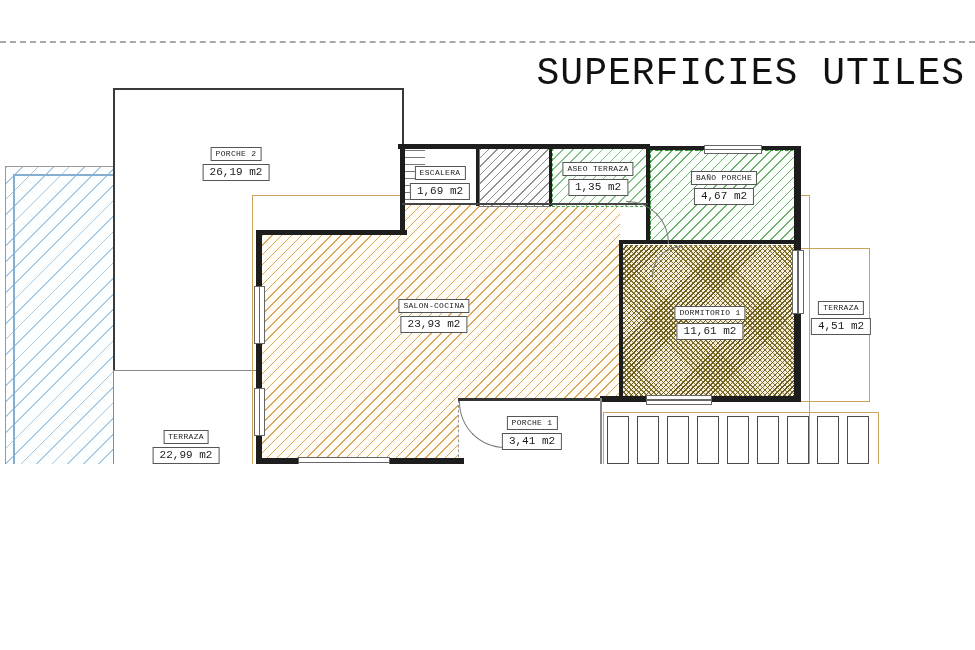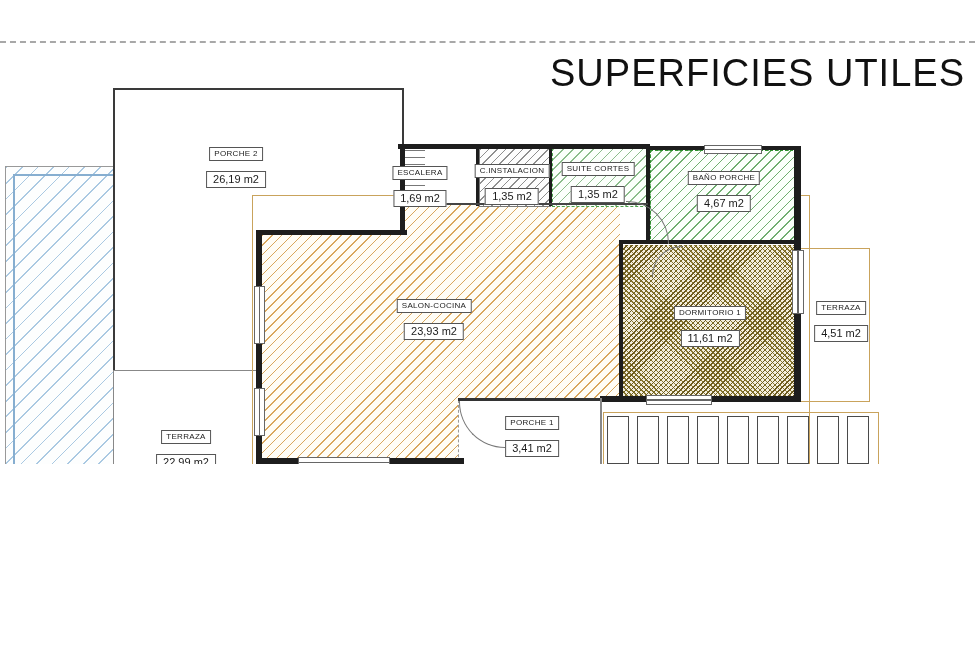--- a/index.html
+++ b/index.html
@@ -1,31 +1,31 @@
 <!DOCTYPE html>
 <html><head>
 <meta charset="utf-8">
 <style>
   html,body{margin:0;padding:0;background:#fff;}
   .plan{position:relative;width:975px;height:464px;background:#ffffff;overflow:hidden;
-        font-family:Liberation Sans, sans-serif;color:#1a1a1a;}
+        font-family:Liberation Mono, monospace;color:#1a1a1a;}
   .abs{position:absolute;}
   .dash-line{position:absolute;left:0;width:975px;height:0;border-top:2px dashed #a8a8a8;}
   .title{position:absolute;right:10px;top:52px;font-size:38px;letter-spacing:1px;color:#111;
          font-weight:400;white-space:nowrap;}
   .wall{position:absolute;background:#1d1d1d;}
   .thinline{position:absolute;background:#c9a35c;}
   .tanbox{position:absolute;border:1px solid #c9a35c;background:transparent;}
   .room{position:absolute;}
   .winv{position:absolute;border:1px solid #666;
         background:linear-gradient(to right,#fff 0 40%,#666 40% 60%,#fff 60% 100%);}
   .winh{position:absolute;border:1px solid #666;
         background:linear-gradient(to bottom,#fff 0 40%,#666 40% 60%,#fff 60% 100%);}
   .arc{position:absolute;}
-  .room-label{position:absolute;display:flex;flex-direction:column;align-items:center;gap:10px;
+  .room-label{position:absolute;display:flex;flex-direction:column;align-items:center;gap:3px;
               transform:translateX(-50%);z-index:30;}
   .rl-name{font-size:8px;line-height:10px;padding:1px 4px;border:1px solid #555;background:#fff;
            white-space:nowrap;letter-spacing:0.3px;}
   .rl-area{font-size:11px;line-height:13px;padding:1px 6px;border:1px solid #555;background:#fff;
            white-space:nowrap;}
   .deck{position:absolute;display:flex;}
   .deck > div{border:1.5px solid #4a4a4a;background:#fff;flex:1;}
   .pool-outer{position:absolute;border:1px solid #999;
      background-color:#fdfefe;
      background-image:repeating-linear-gradient(135deg,#aac9e2 0 1.2px,transparent 1.2px 11px);}
@@ -128,30 +128,26 @@
     <div></div>
     <div></div>
     <div></div>
     <div></div>
   </div>
 
   <div class="room-label" style="left:236px;top:147px;">
     <span class="rl-name">PORCHE 2</span>
     <span class="rl-area">26,19 m2</span>
   </div>
-  <div class="room-label" style="left:420px;top:166px;">
+  <div class="room-label" style="left:440px;top:166px;">
     <span class="rl-name">ESCALERA</span>
     <span class="rl-area">1,69 m2</span>
   </div>
-  <div class="room-label" style="left:512px;top:164px;">
-    <span class="rl-name">C.INSTALACION</span>
-    <span class="rl-area">1,35 m2</span>
-  </div>
   <div class="room-label" style="left:598px;top:162px;">
-    <span class="rl-name">SUITE CORTES</span>
+    <span class="rl-name">ASEO TERRAZA</span>
     <span class="rl-area">1,35 m2</span>
   </div>
   <div class="room-label" style="left:724px;top:171px;">
     <span class="rl-name">BAÑO PORCHE</span>
     <span class="rl-area">4,67 m2</span>
   </div>
   <div class="room-label" style="left:434px;top:299px;">
     <span class="rl-name">SALON-COCINA</span>
     <span class="rl-area">23,93 m2</span>
   </div>

